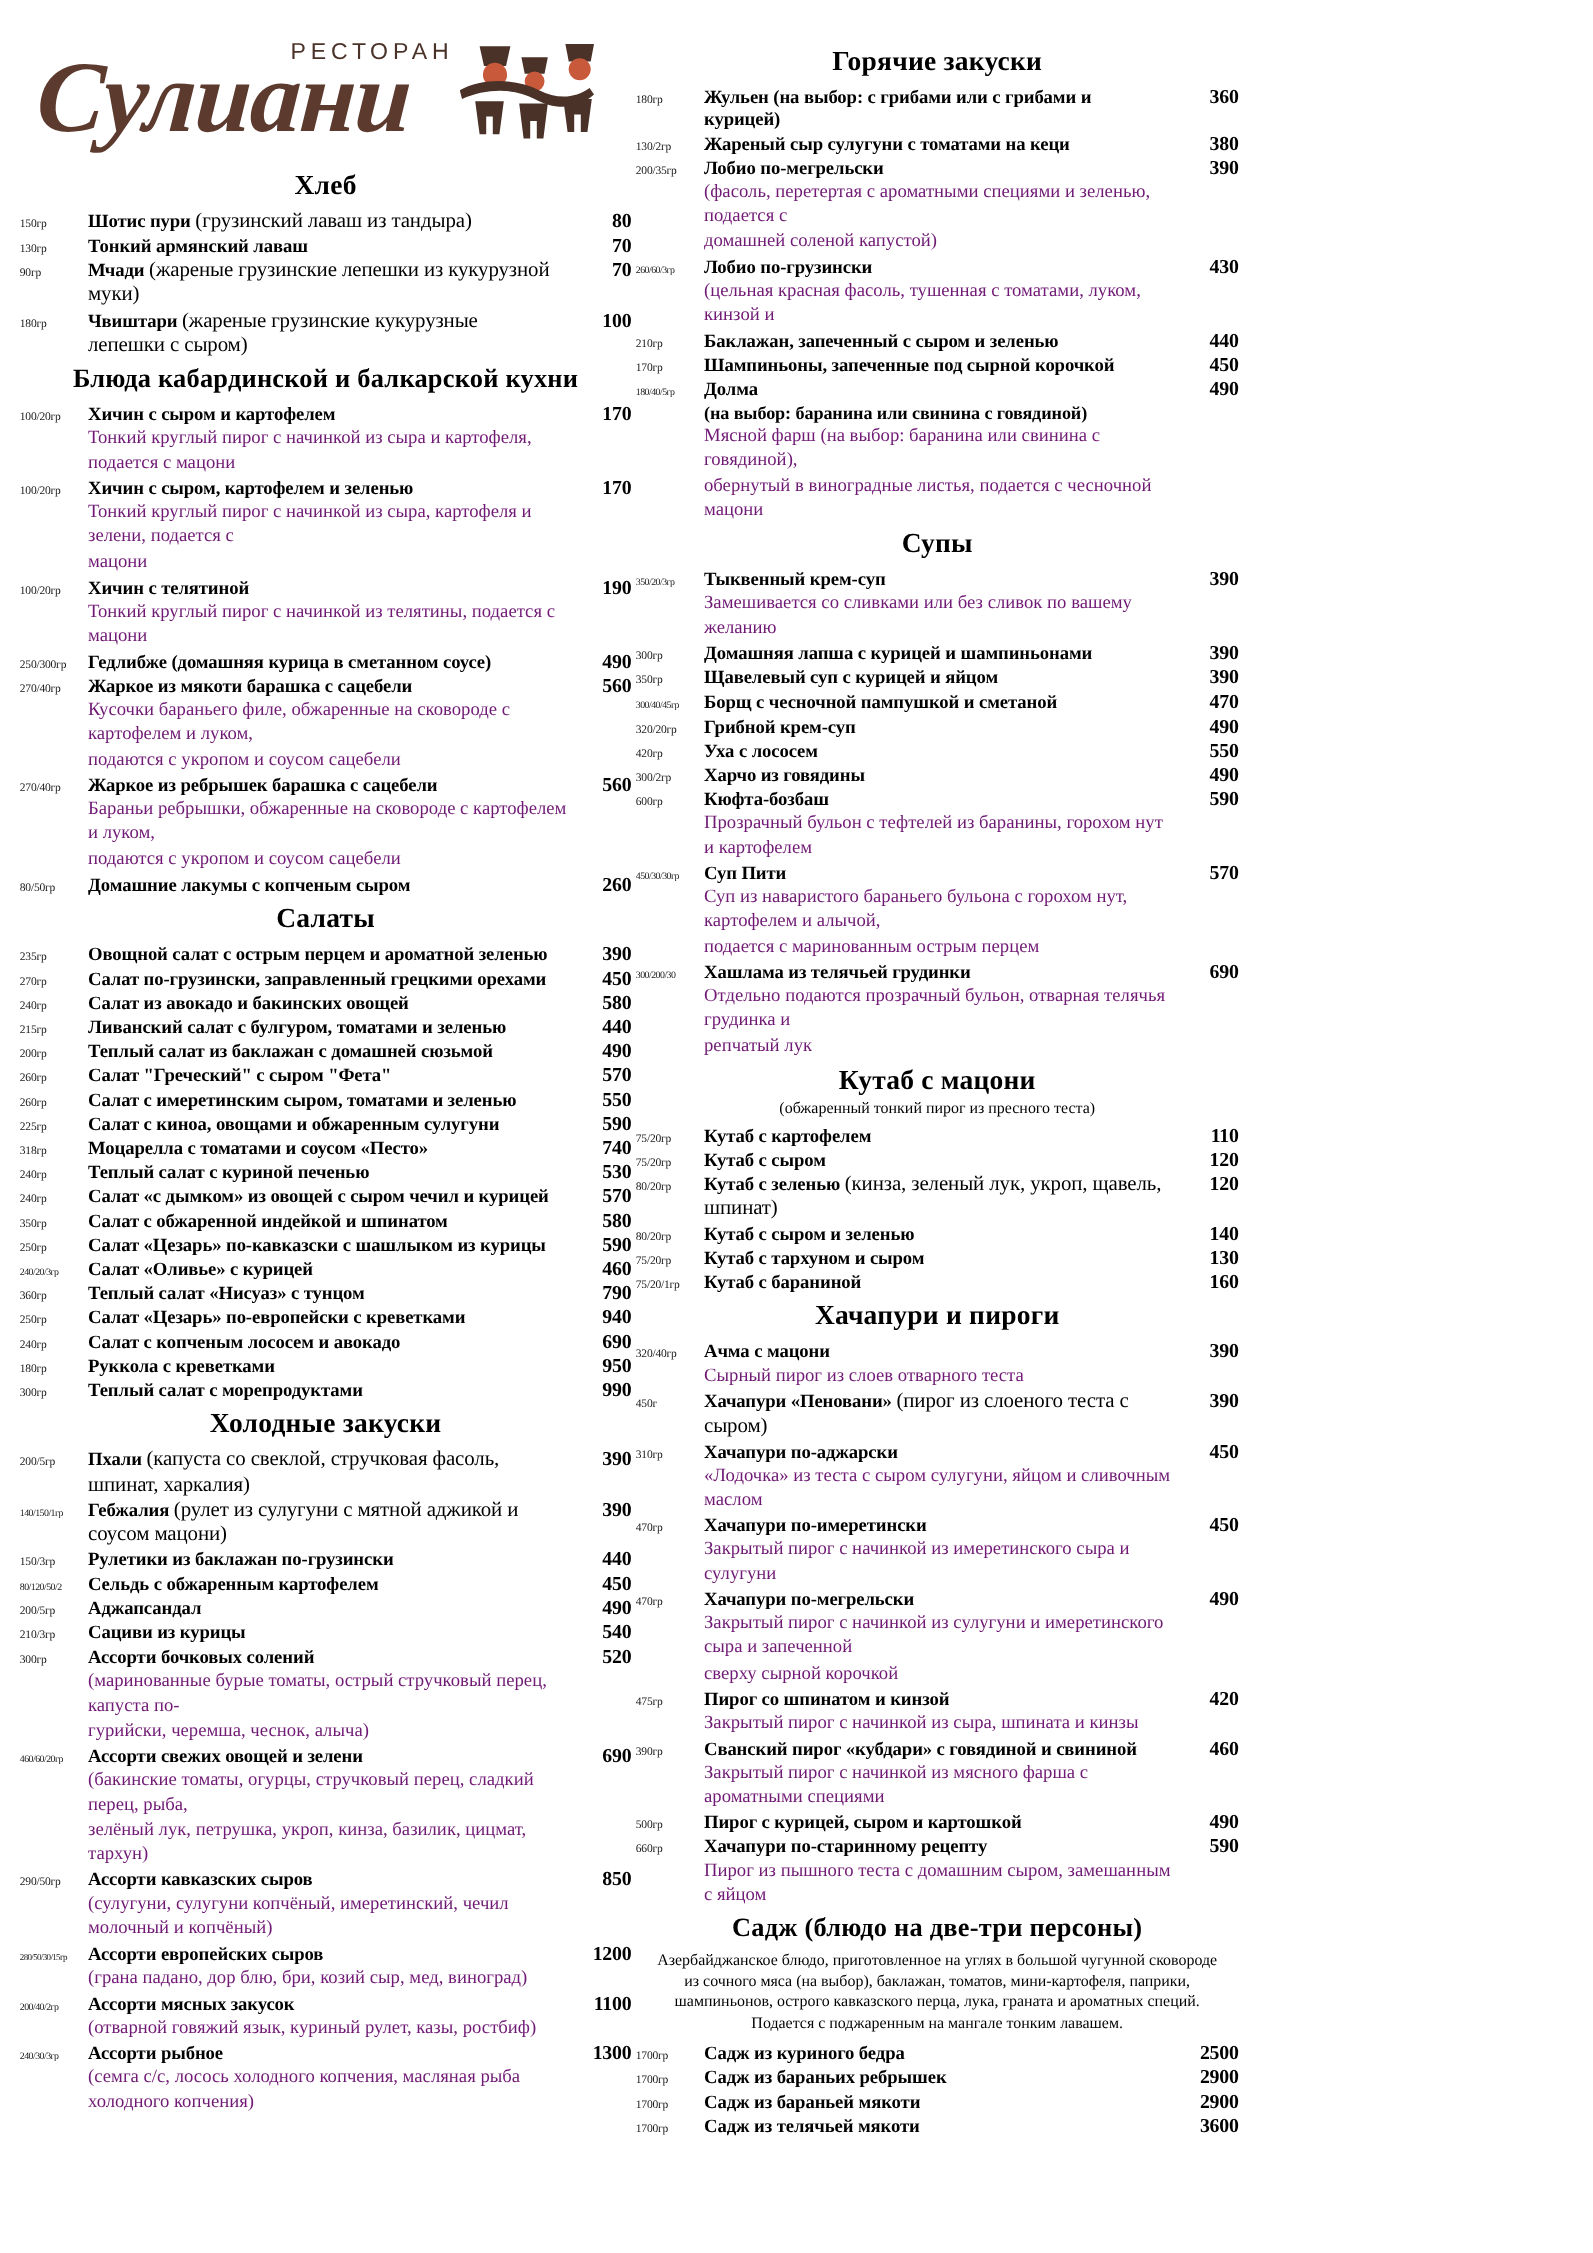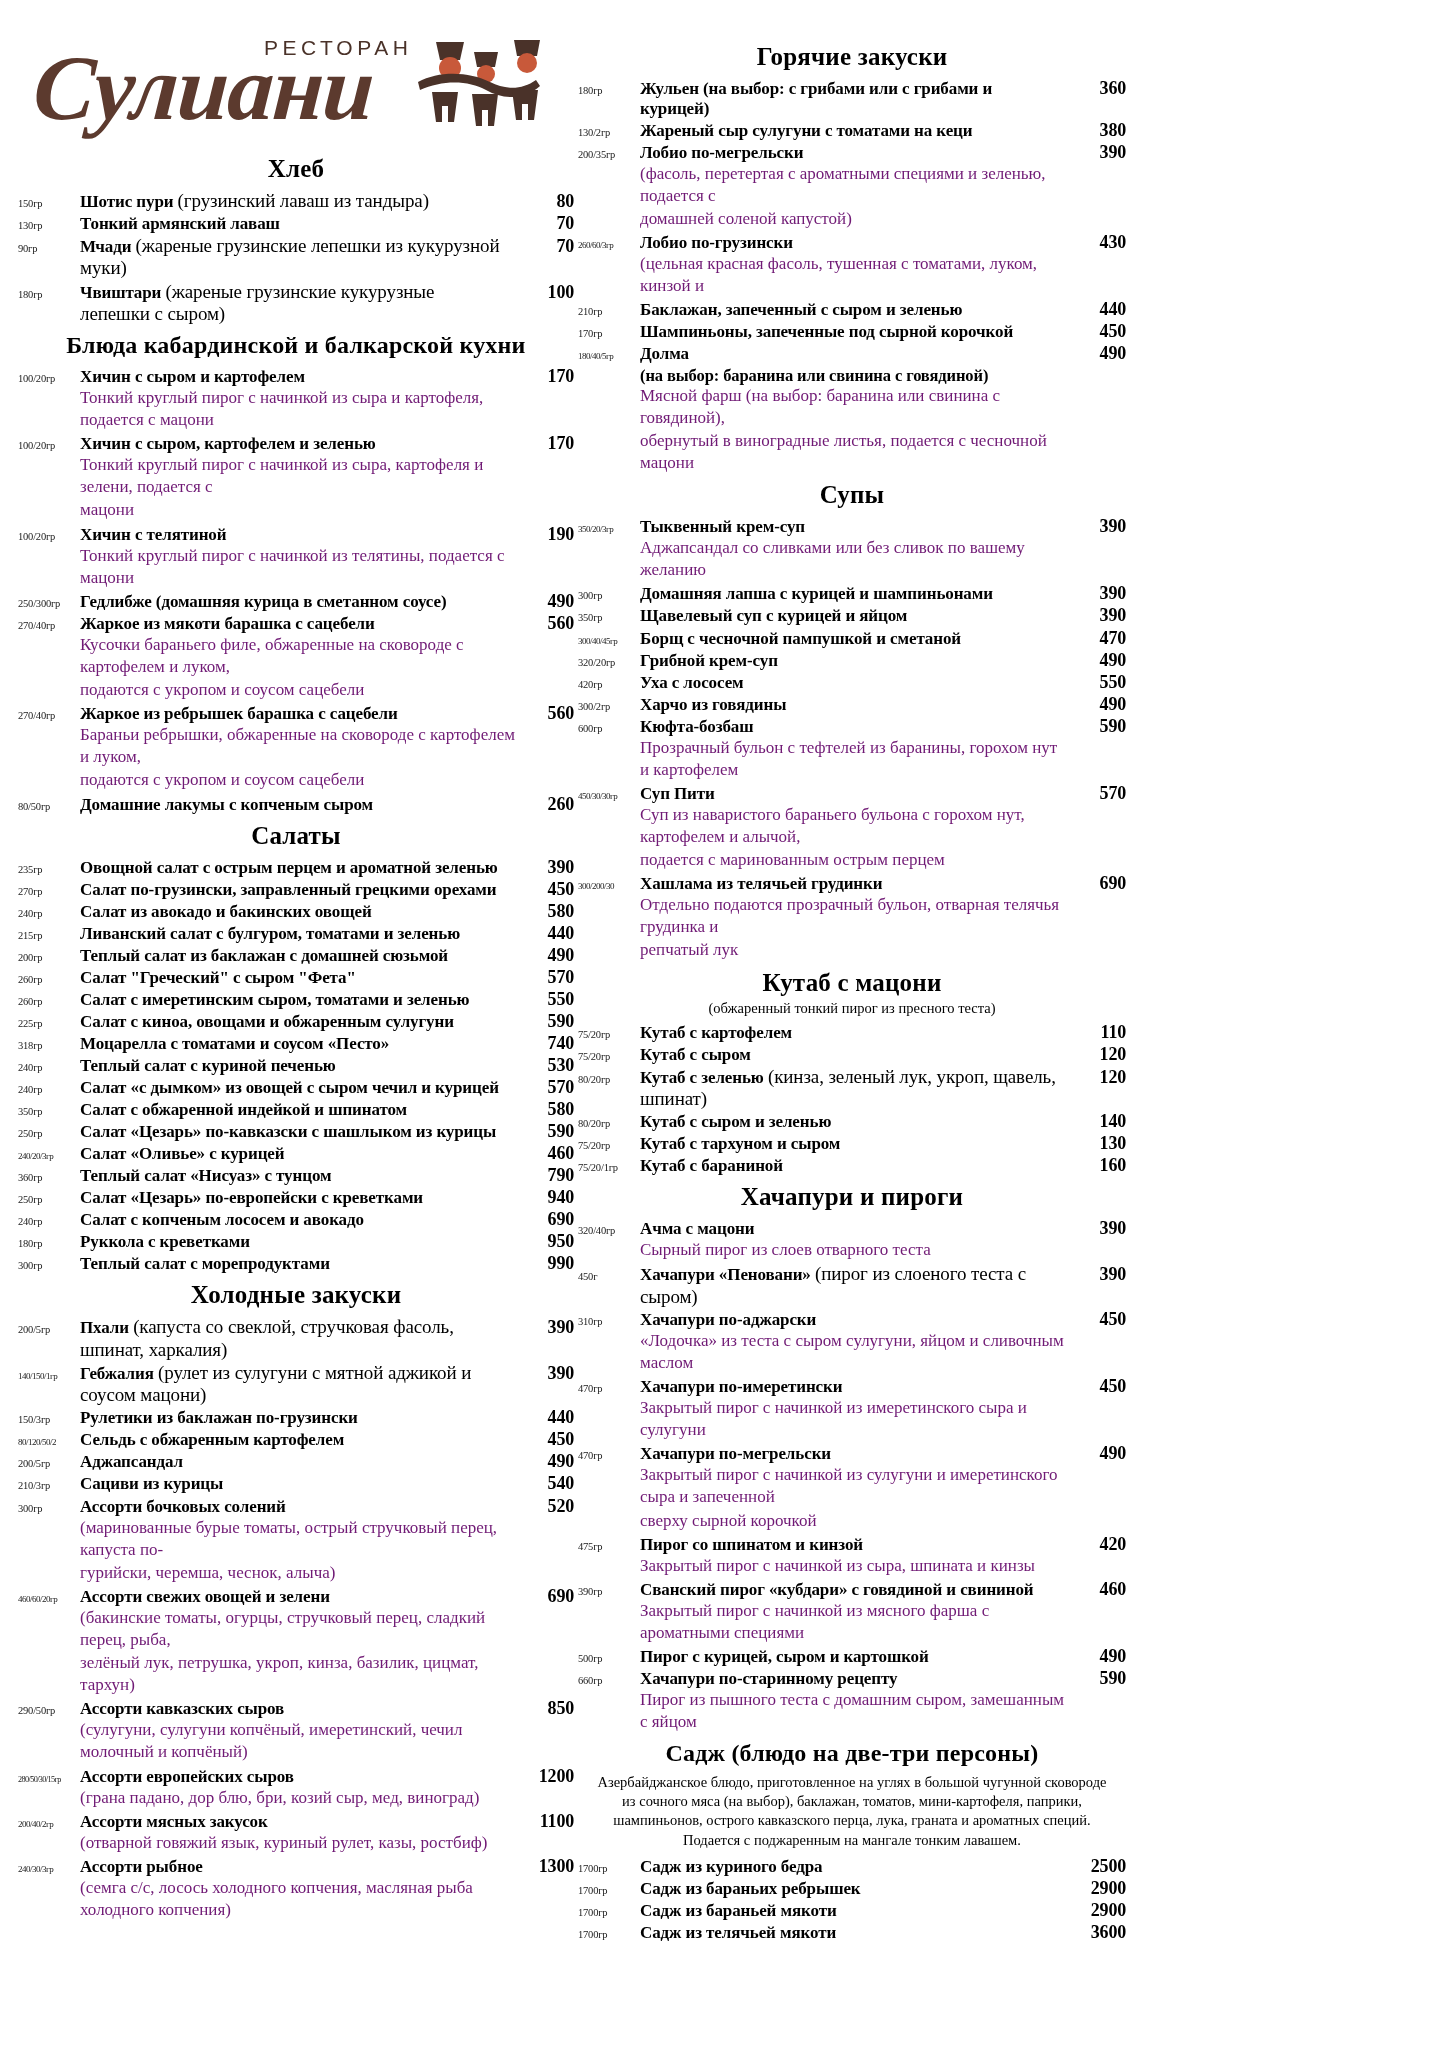--- a/index.html
+++ b/index.html
@@ -459,21 +459,21 @@
           <div class="desc">Мясной фарш (на выбор: баранина или свинина с говядиной),</div>
           <div class="desc">обернутый в виноградные листья, подается с чесночной мацони</div>
         </div>
         <div>
           <div class="section-title">Супы</div>
           <div class="row">
             <div class="gram tight">350/20/3гр</div>
             <div class="namecell"><span>Тыквенный крем-суп</span></div>
             <div class="price">390</div>
           </div>
-          <div class="desc">Аджапсандал со сливками или без сливок по вашему желанию</div>
+          <div class="desc">Замешивается со сливками или без сливок по вашему желанию</div>
           <div class="row">
             <div class="gram">300гр</div>
             <div class="namecell"><span>Домашняя лапша с курицей и шампиньонами</span></div>
             <div class="price">390</div>
           </div>
           <div class="row">
             <div class="gram">350гр</div>
             <div class="namecell"><span>Щавелевый суп с курицей и яйцом</span></div>
             <div class="price">390</div>
           </div>

